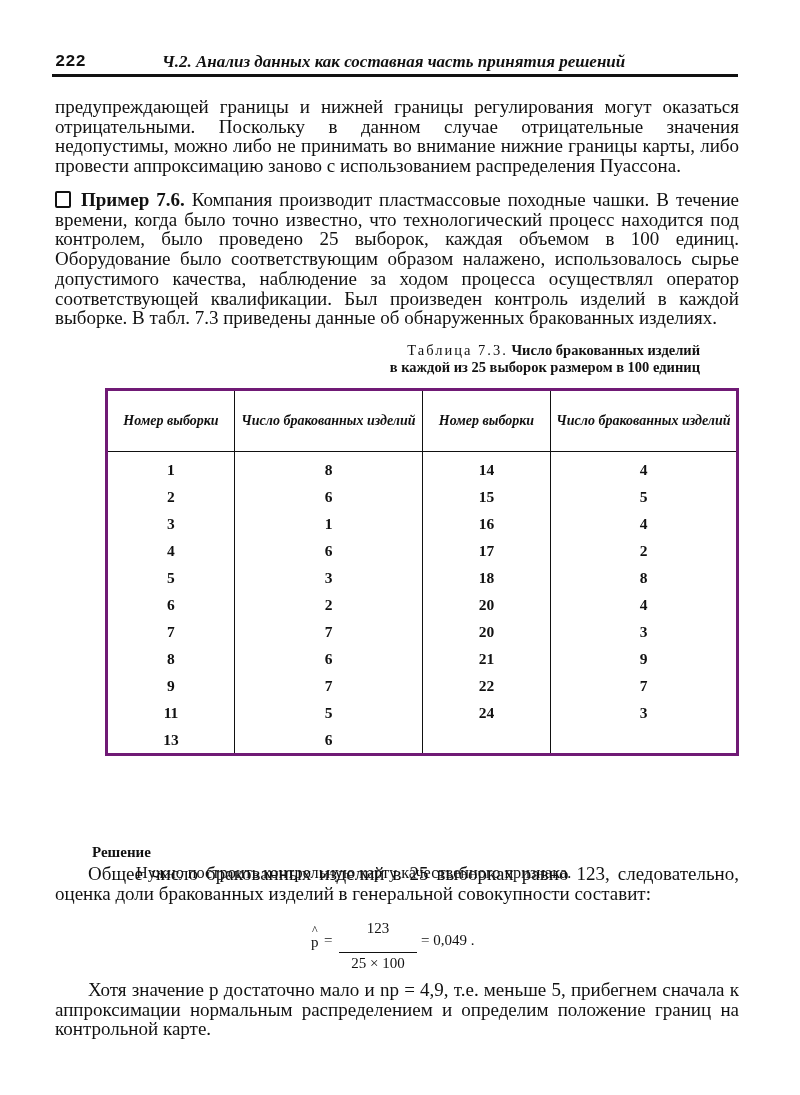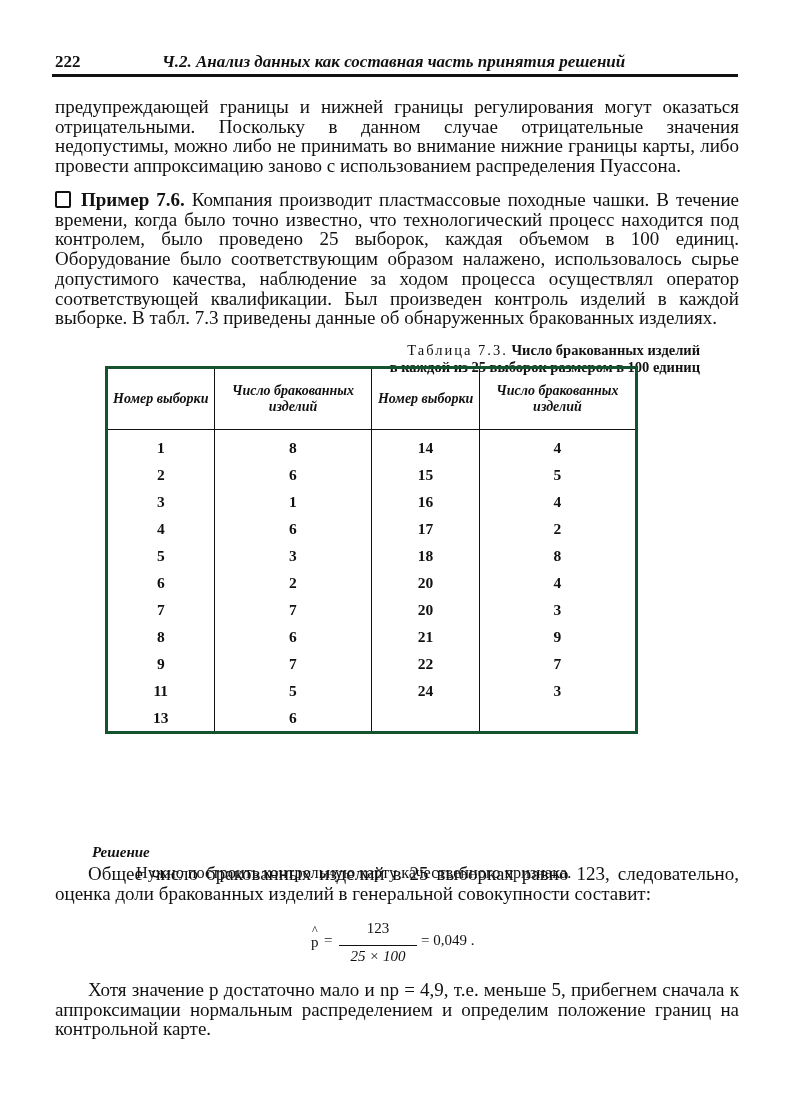--- a/index.html
+++ b/index.html
@@ -1,50 +1,50 @@
 <!DOCTYPE html>
 <html><head>
 <meta charset="utf-8">
 <style>
   html, body { margin: 0; padding: 0; background: #ffffff; }
   body { width: 800px; height: 1095px; position: relative; overflow: hidden;
          font-family: "Liberation Serif", "DejaVu Serif", serif; color: #111; }
   .header { position: absolute; left: 52px; top: 52px; width: 686px; height: 22px;
             border-bottom: 3px solid #111; }
-  .page-num { position: absolute; left: 3px; top: 0; font-size: 17px; font-weight: bold; }
+  .page-num { position: absolute; left: 3px; top: 0; font-size: 17px; font-weight: bold; font-family: Liberation Mono, monospace; }
   .running-title { position: absolute; left: 110px; top: 0; font-size: 17px; font-weight: bold; font-style: italic; }
   .para { position: absolute; left: 55px; width: 684px; font-size: 19px; line-height: 19.7px;
           text-align: justify; }
   .p1 { top: 97px; }
   .p2 { top: 190px; }
   .p2 .box { display: inline-block; width: 12px; height: 13px; border: 2.5px solid #111;
              border-radius: 2px; margin-right: 10px; vertical-align: -2px; }
   .p2 .ex { font-weight: bold; }
   .caption { position: absolute; left: 100px; width: 600px; top: 342px; text-align: right;
              font-size: 14.5px; line-height: 17px; font-weight: bold; }
   .caption .tl { letter-spacing: 2px; font-weight: normal; }
-  table { position: absolute; left: 105px; top: 366px; width: 533px; border-collapse: collapse;
-          border: 3px solid #14532d; }
+  table { position: absolute; left: 105px; top: 388px; width: 634px; border-collapse: collapse;
+          border: 3px solid #701a75; }
   th, td { border-left: 1.5px solid #111; border-right: 1.5px solid #111; text-align: center; }
   th { font-style: italic; font-weight: bold; font-size: 14px; line-height: 16px; height: 60px;
        border-bottom: 1.5px solid #111; vertical-align: middle; padding: 0 4px; }
   td { font-weight: bold; font-size: 15.5px; height: 27px; padding: 0; }
   tbody tr:first-child td { padding-top: 4px; }
   .c1 { width: 105px; } .c2 { width: 160px; } .c3 { width: 106px; } .c4 { width: 158px; }
   .line { position: absolute; font-size: 16.3px; line-height: 19.7px; }
   .l1 { left: 88px; top: 863px; margin-left: 48px; }
-  .l2 { left: 92px; top: 843px; font-style: italic; font-weight: bold; font-size: 15px; }
+  .l2 { left: 92px; top: 843px; font-weight: bold; font-size: 15px; }
   .p3 { top: 864px; text-indent: 33px; }
   .formula { position: absolute; left: 311px; top: 920px; height: 44px; font-size: 15px; }
   .formula .phat { position: absolute; left: 0; top: 14px; }
   .formula .phat .hat { position: absolute; left: 1px; top: -11px; font-size: 12px; }
   .formula .eq1 { position: absolute; left: 13px; top: 12px; }
   .formula .frac { position: absolute; left: 28px; top: 0; width: 78px; text-align: center; }
-  .formula .num { display: block; border-bottom: 1.3px solid #111; padding-bottom: 8px; }
-  .formula .den { display: block; padding-top: 2px; font-style: italic; }
+  .formula .num { display: block; border-bottom: 1.3px solid #111; padding-bottom: 15px; }
+  .formula .den { display: block; padding-top: 2px; }
   .formula .eq2 { position: absolute; left: 110px; top: 12px; white-space: nowrap; }
   .p4 { top: 980px; text-indent: 33px; }
 </style>
 </head>
 <body>
 
 <div class="header">
   <span class="page-num">222</span>
   <span class="running-title">Ч.2. Анализ данных как составная часть принятия решений</span>
 </div>

